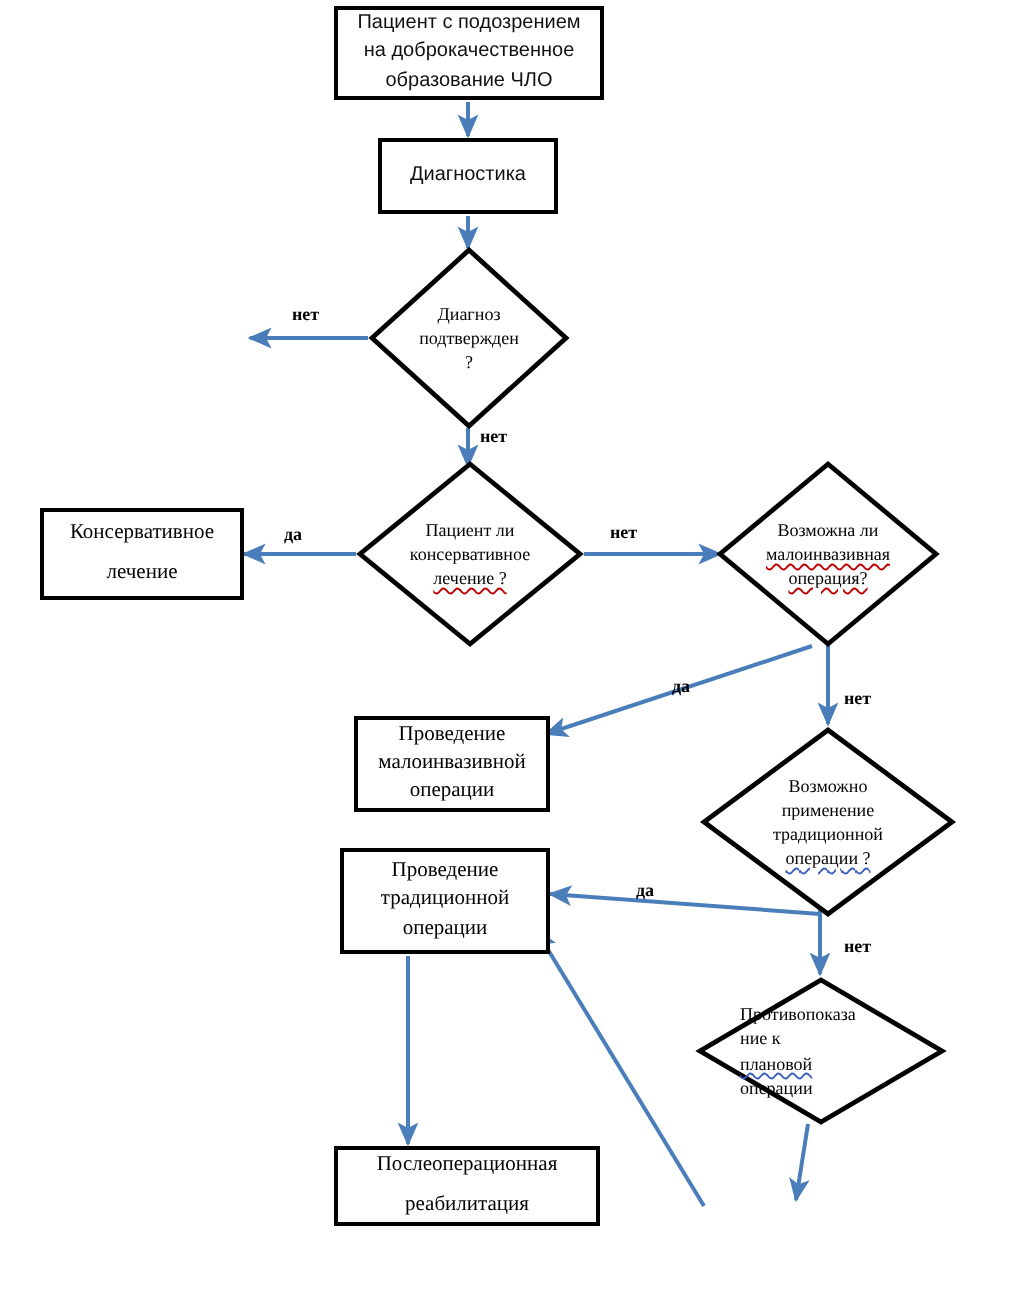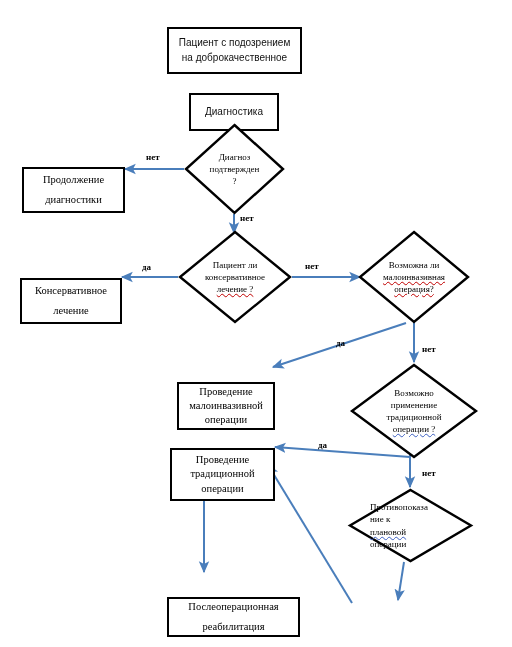--- a/index.html
+++ b/index.html
@@ -29,21 +29,20 @@
 
   
   .node {
     position: absolute;
     z-index: 3;
     box-sizing: border-box;
     display: flex;
     align-items: center;
     justify-content: center;
     text-align: center;
-    margin-top: 24px;
   }
   .box {
     border: 2px solid #000000;
     background: #ffffff;
     padding: 2px 3px;
     line-height: 1.35;
   }
   .box .txt {
     display: block;
     width: 100%;
@@ -159,40 +158,33 @@
       
       <line x1="204" y1="478" x2="204" y2="572"></line>
     </g>
   </svg>
 
   <div class="node box sans" style="left:167px; top:3px; width:135px; height:47px;">
     <span class="txt">
         <div style="width: 100%;">
           <div>Пациент с подозрением</div>
           <div>на  доброкачественное</div>
+          <div>образование ЧЛО</div>
         </div>
       </span>
   </div>
 
   <div class="node box sans" style="left:189px; top:69px; width:90px; height:38px;">
     <span class="txt">
         <div style="width: 100%;">
           <div>Диагностика</div>
         </div>
       </span>
   </div>
 
-  <div class="node box serif loose" style="left:22px; top:143px; width:103px; height:46px;">
-    <span class="txt">
-        <div style="width: 100%;">
-          <div>Продолжение</div>
-          <div>диагностики</div>
-        </div>
-      </span>
-  </div>
 
   <div class="diamond" style="left:184px; top:123px; width:101px; height:92px;">
     <svg width="101" height="92" viewBox="0 0 101 92" xmlns="http://www.w3.org/2000/svg">
       <polygon points="50.5,2 99,46 50.5,90 2,46" fill="#ffffff" stroke="#000000" stroke-width="2.4"></polygon>
     </svg>
     <div class="dlabel tight">
         <div style="width: 100%;">
           <div>Диагноз</div>
           <div>подтвержден</div>
           <div>?</div>

